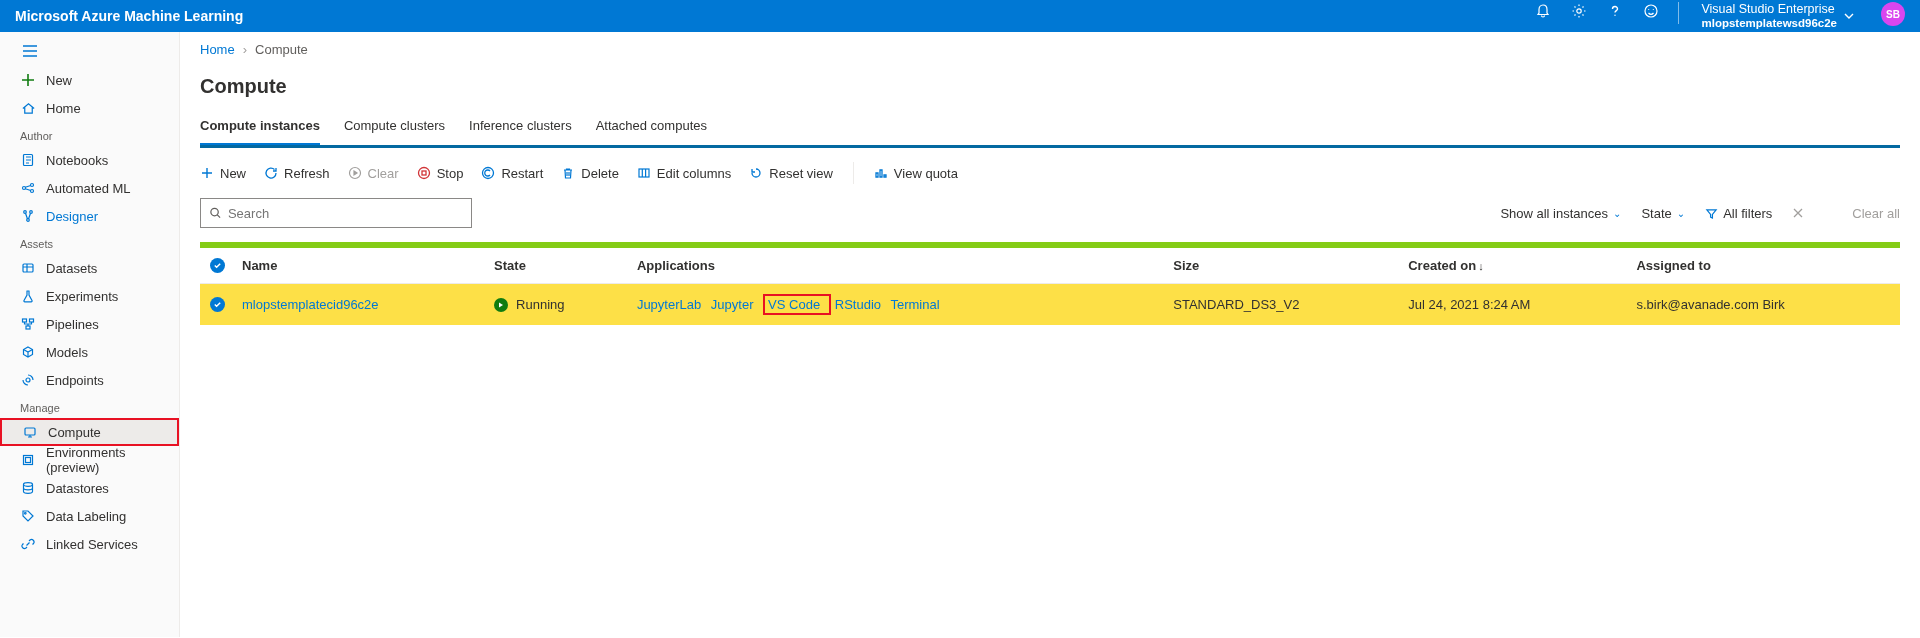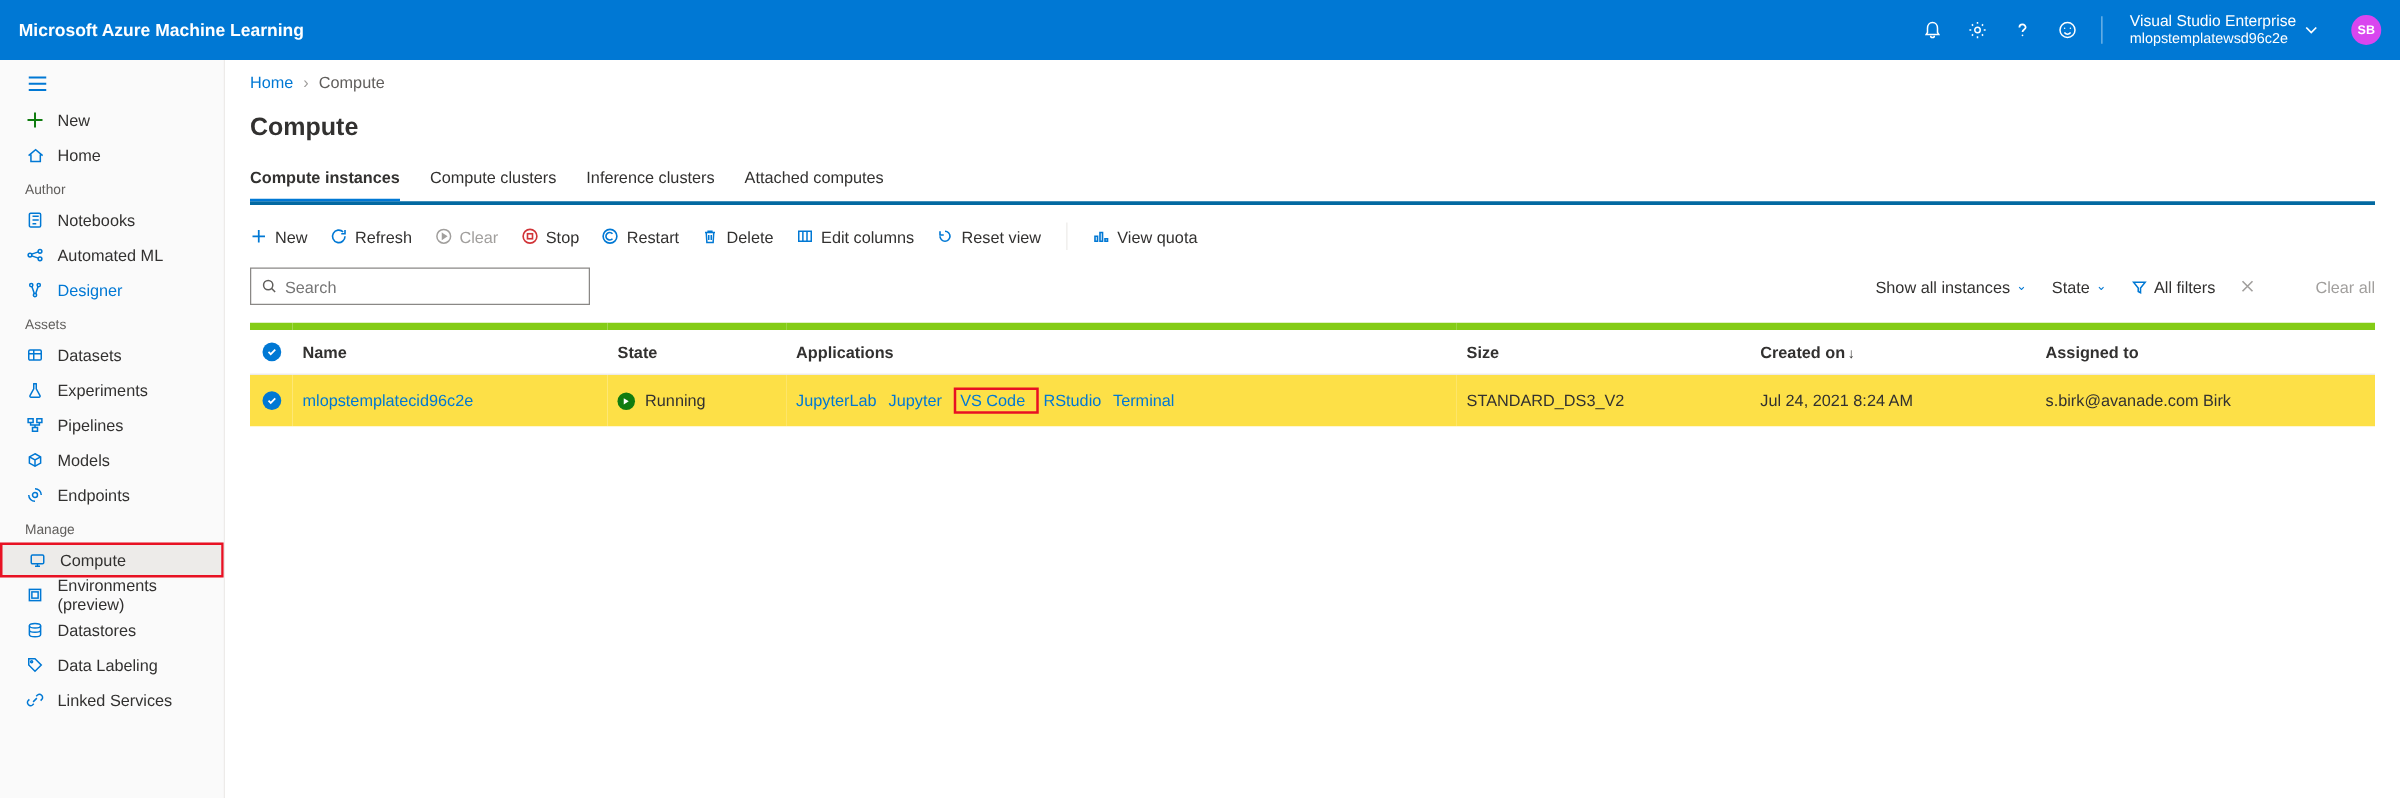--- a/index.html
+++ b/index.html
@@ -1,25 +1,25 @@
 <!DOCTYPE html>
 <html><head>
 <meta charset="utf-8">
 <style>
   * { box-sizing: border-box; margin: 0; padding: 0; }
   body { font-family: "Segoe UI", -apple-system, sans-serif; font-size: 13px; color: #323130; background: #fff; overflow: hidden; }
 
   
-  .topbar { height: 48px; background: #0078d4; color: #fff; display: flex; align-items: center; padding: 0 15px; justify-content: space-between; }
+  .topbar { height: 32px; background: #0078d4; color: #fff; display: flex; align-items: center; padding: 0 15px; justify-content: space-between; }
   .topbar-left { font-size: 14px; font-weight: 600; }
-  .topbar-right { display: flex; align-items: center; gap: 18px; }
+  .topbar-right { display: flex; gap: 18px; }
   .topbar-icon { cursor: pointer; display:flex; align-items:center; justify-content:center; width:18px; height:18px; }
   .subscription { line-height: 1.15; font-size: 12px; margin-left: 4px; }
   .subscription .top { font-weight: 400; font-size: 12.5px; }
-  .subscription .bot { font-weight: 400; font-size: 11.5px; }
+  .subscription .bot { font-weight: 700; font-size: 11.5px; }
   .chev { margin-left: 6px; }
   .avatar { width: 24px; height: 24px; border-radius: 50%; background: #d946ef; color:#fff; display:flex; align-items:center; justify-content:center; font-size:10px; font-weight:700; margin-left: 8px;}
   .sep-v { width:1px; height:22px; background: rgba(255,255,255,0.5); }
 
   
   .layout { display: flex; height: calc(100vh - 33px); width: 100%; }
   .sidebar { width: 180px; min-width:180px; border-right: 1px solid #edebe9; background: #fafafa; padding-top: 4px; overflow-y:auto;}
   .sb-item { display:flex; align-items:center; height: 28px; padding: 0 10px 0 20px; cursor:pointer; font-size:13px; color:#323130; gap:10px; }
   .sb-item.active { background:#edebe9; font-weight:400; }
   .sb-item.selected { color:#0078d4; }

